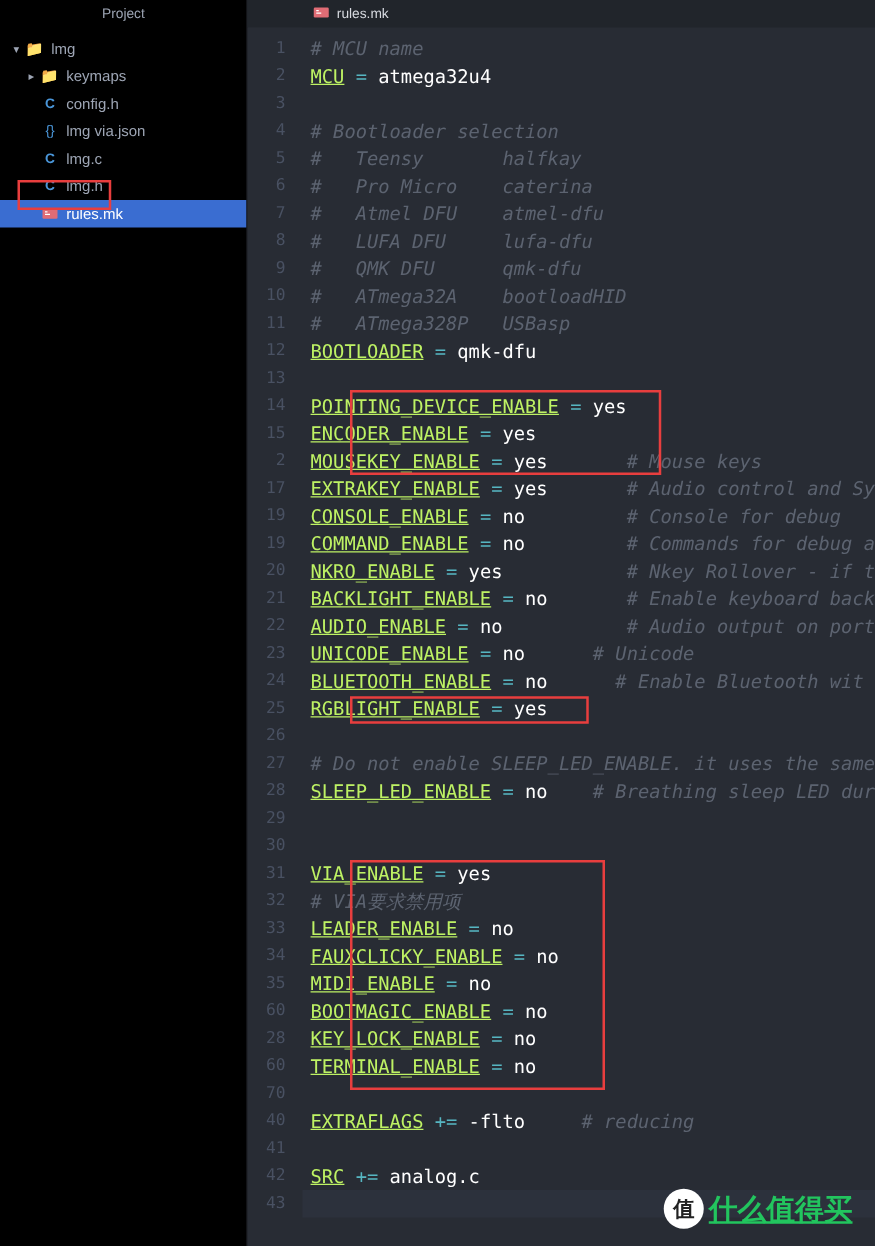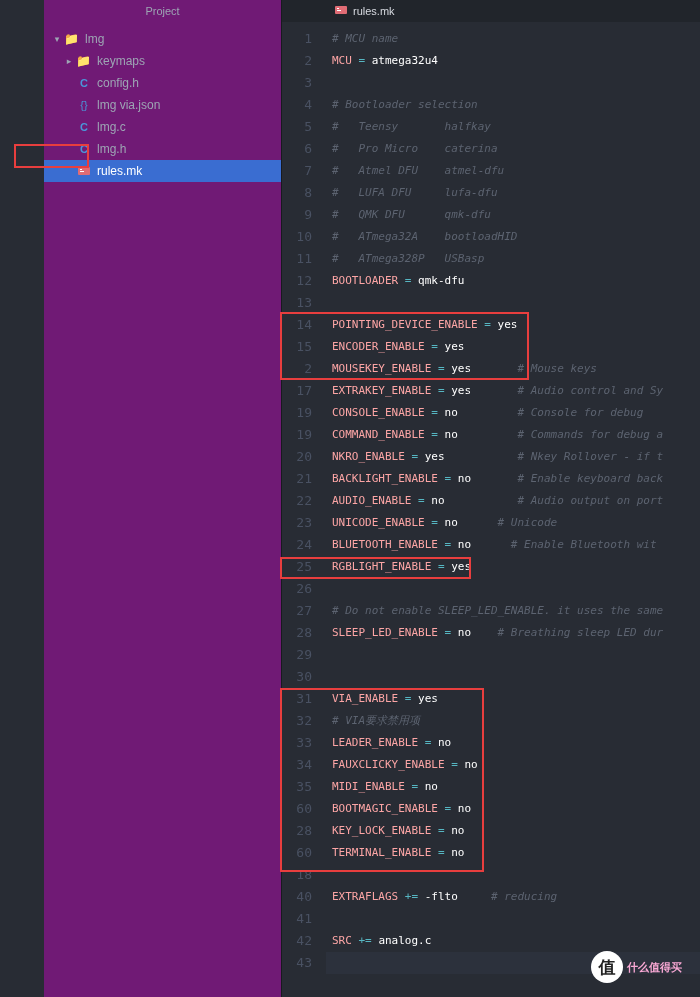--- a/index.html
+++ b/index.html
@@ -9,25 +9,24 @@
   background: #282c34;
   color: #abb2bf;
   width: 700px;
   height: 997px;
   overflow: hidden;
   position: relative;
 }
 .container { display: flex; height: 100%; }
 .sidebar {
   width: 238px;
-  background: #701a75;
+  background: #000000;
   border-right: 1px solid #181a1f;
   display: flex;
   flex-direction: column;
-  margin-left: 44px;
 }
 .sidebar-header {
   height: 22px;
   display: flex;
   align-items: center;
   justify-content: center;
   color: #9da5b4;
   font-size: 11px;
   font-family: 'Segoe UI', Arial, sans-serif;
 }
@@ -94,29 +93,29 @@
   padding-top: 6px;
   color: #495162;
   font-size: 13px;
   line-height: 22px;
   user-select: none;
   background: #282c34;
 }
 .code {
   flex: 1;
   padding-top: 6px;
-  font-size: 11px;
+  font-size: 15px;
   line-height: 22px;
   white-space: pre;
   position: relative;
 }
 .code-line { height: 22px; padding-left: 6px; position: relative; }
 .code-line.current { background: #2c313c; }
 .tok-comment { color: #5c6370; font-style: italic; }
-.tok-var { color: #fca5a5; }
+.tok-var { color: #bef264; text-decoration: underline; }
 .tok-op { color: #56b6c2; }
 .tok-val { color: #ffffff; }
 
 .highlight-box {
   position: absolute;
   border: 2px solid #e83e3e;
   pointer-events: none;
   z-index: 10;
 }
 
@@ -135,24 +134,25 @@
   background: #fff;
   color: #222;
   font-weight: bold;
   display: flex;
   align-items: center;
   justify-content: center;
   font-size: 17px;
   margin-right: 4px;
 }
 .watermark-text {
-  color: #f9a8d4;
+  color: #22c55e;
   font-family: 'Microsoft YaHei', Arial, sans-serif;
-  font-size: 11px;
+  font-size: 23px;
   font-weight: bold;
+  text-decoration: underline;
 }
 </style>
 </head>
 <body>
 
 <div class="container">
   <div class="sidebar">
     <div class="sidebar-header">Project</div>
     <div class="tree">
       <div class="tree-item">
@@ -247,21 +247,21 @@
           <div>29</div>
           <div>30</div>
           <div>31</div>
           <div>32</div>
           <div>33</div>
           <div>34</div>
           <div>35</div>
           <div>60</div>
           <div>28</div>
           <div>60</div>
-          <div>18</div>
+          <div>70</div>
           <div>40</div>
           <div>41</div>
           <div>42</div>
           <div>43</div>
         </div>
       <div class="code" id="code"><div class="code-line"><span class="tok-comment"># MCU name</span></div><div class="code-line"><span class="tok-var">MCU</span><span class="tok-op"> = </span><span class="tok-val">atmega32u4</span></div><div class="code-line"></div><div class="code-line"><span class="tok-comment"># Bootloader selection</span></div><div class="code-line"><span class="tok-comment">#   Teensy       halfkay</span></div><div class="code-line"><span class="tok-comment">#   Pro Micro    caterina</span></div><div class="code-line"><span class="tok-comment">#   Atmel DFU    atmel-dfu</span></div><div class="code-line"><span class="tok-comment">#   LUFA DFU     lufa-dfu</span></div><div class="code-line"><span class="tok-comment">#   QMK DFU      qmk-dfu</span></div><div class="code-line"><span class="tok-comment">#   ATmega32A    bootloadHID</span></div><div class="code-line"><span class="tok-comment">#   ATmega328P   USBasp</span></div><div class="code-line"><span class="tok-var">BOOTLOADER</span><span class="tok-op"> = </span><span class="tok-val">qmk-dfu</span></div><div class="code-line"></div><div class="code-line"><span class="tok-var">POINTING_DEVICE_ENABLE</span><span class="tok-op"> = </span><span class="tok-val">yes</span></div><div class="code-line"><span class="tok-var">ENCODER_ENABLE</span><span class="tok-op"> = </span><span class="tok-val">yes</span></div><div class="code-line"><span class="tok-var">MOUSEKEY_ENABLE</span><span class="tok-op"> = </span><span class="tok-val">yes</span><span class="tok-comment">       # Mouse keys</span></div><div class="code-line"><span class="tok-var">EXTRAKEY_ENABLE</span><span class="tok-op"> = </span><span class="tok-val">yes</span><span class="tok-comment">       # Audio control and Sy</span></div><div class="code-line"><span class="tok-var">CONSOLE_ENABLE</span><span class="tok-op"> = </span><span class="tok-val">no</span><span class="tok-comment">         # Console for debug</span></div><div class="code-line"><span class="tok-var">COMMAND_ENABLE</span><span class="tok-op"> = </span><span class="tok-val">no</span><span class="tok-comment">         # Commands for debug a</span></div><div class="code-line"><span class="tok-var">NKRO_ENABLE</span><span class="tok-op"> = </span><span class="tok-val">yes</span><span class="tok-comment">           # Nkey Rollover - if t</span></div><div class="code-line"><span class="tok-var">BACKLIGHT_ENABLE</span><span class="tok-op"> = </span><span class="tok-val">no</span><span class="tok-comment">       # Enable keyboard back</span></div><div class="code-line"><span class="tok-var">AUDIO_ENABLE</span><span class="tok-op"> = </span><span class="tok-val">no</span><span class="tok-comment">           # Audio output on port</span></div><div class="code-line"><span class="tok-var">UNICODE_ENABLE</span><span class="tok-op"> = </span><span class="tok-val">no</span><span class="tok-comment">      # Unicode</span></div><div class="code-line"><span class="tok-var">BLUETOOTH_ENABLE</span><span class="tok-op"> = </span><span class="tok-val">no</span><span class="tok-comment">      # Enable Bluetooth wit</span></div><div class="code-line"><span class="tok-var">RGBLIGHT_ENABLE</span><span class="tok-op"> = </span><span class="tok-val">yes</span></div><div class="code-line"></div><div class="code-line"><span class="tok-comment"># Do not enable SLEEP_LED_ENABLE. it uses the same</span></div><div class="code-line"><span class="tok-var">SLEEP_LED_ENABLE</span><span class="tok-op"> = </span><span class="tok-val">no</span><span class="tok-comment">    # Breathing sleep LED dur</span></div><div class="code-line"></div><div class="code-line"></div><div class="code-line"><span class="tok-var">VIA_ENABLE</span><span class="tok-op"> = </span><span class="tok-val">yes</span></div><div class="code-line"><span class="tok-comment"># VIA要求禁用项</span></div><div class="code-line"><span class="tok-var">LEADER_ENABLE</span><span class="tok-op"> = </span><span class="tok-val">no</span></div><div class="code-line"><span class="tok-var">FAUXCLICKY_ENABLE</span><span class="tok-op"> = </span><span class="tok-val">no</span></div><div class="code-line"><span class="tok-var">MIDI_ENABLE</span><span class="tok-op"> = </span><span class="tok-val">no</span></div><div class="code-line"><span class="tok-var">BOOTMAGIC_ENABLE</span><span class="tok-op"> = </span><span class="tok-val">no</span></div><div class="code-line"><span class="tok-var">KEY_LOCK_ENABLE</span><span class="tok-op"> = </span><span class="tok-val">no</span></div><div class="code-line"><span class="tok-var">TERMINAL_ENABLE</span><span class="tok-op"> = </span><span class="tok-val">no</span></div><div class="code-line"></div><div class="code-line"><span class="tok-var">EXTRAFLAGS</span><span class="tok-op"> += </span><span class="tok-val">-flto</span><span class="tok-comment">     # reducing</span></div><div class="code-line"></div><div class="code-line"><span class="tok-var">SRC</span><span class="tok-op"> += </span><span class="tok-val">analog.c</span></div><div class="code-line current"></div></div>
     </div>
   </div>
 </div>
 

